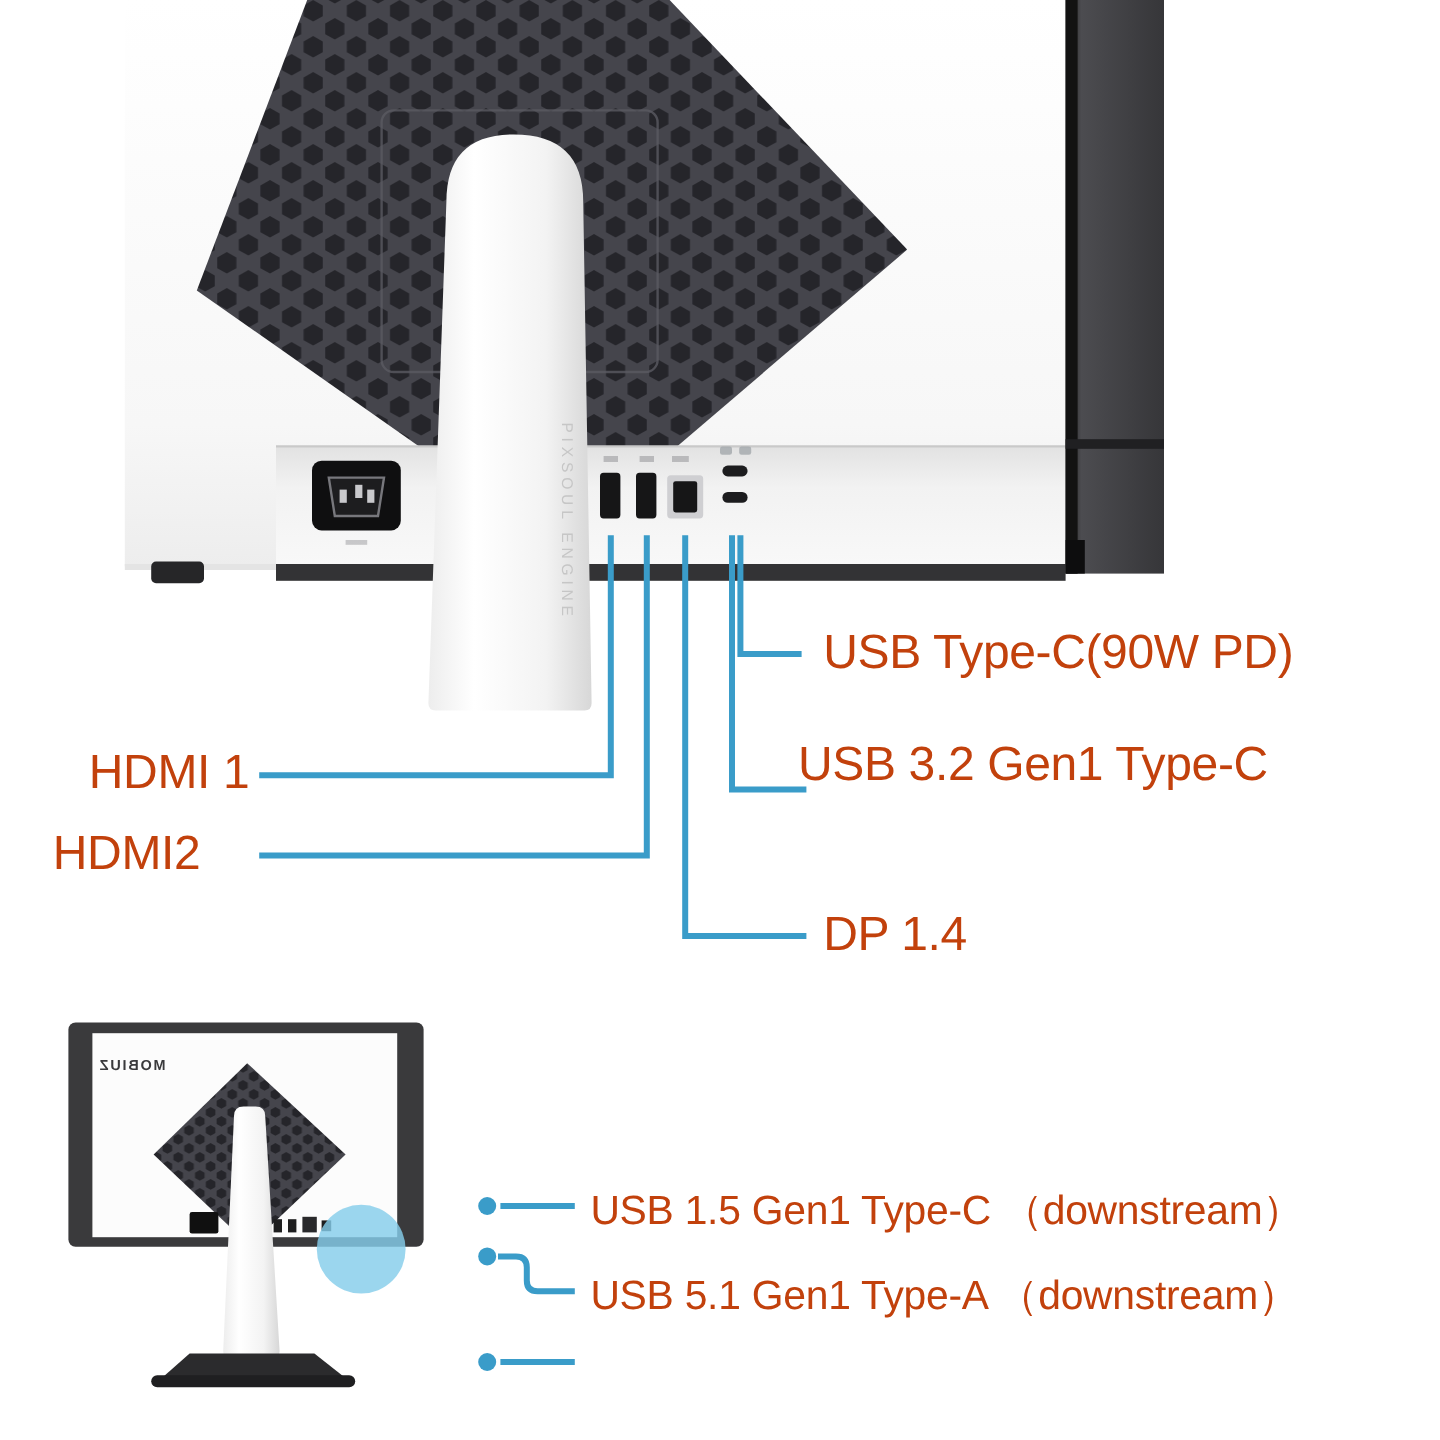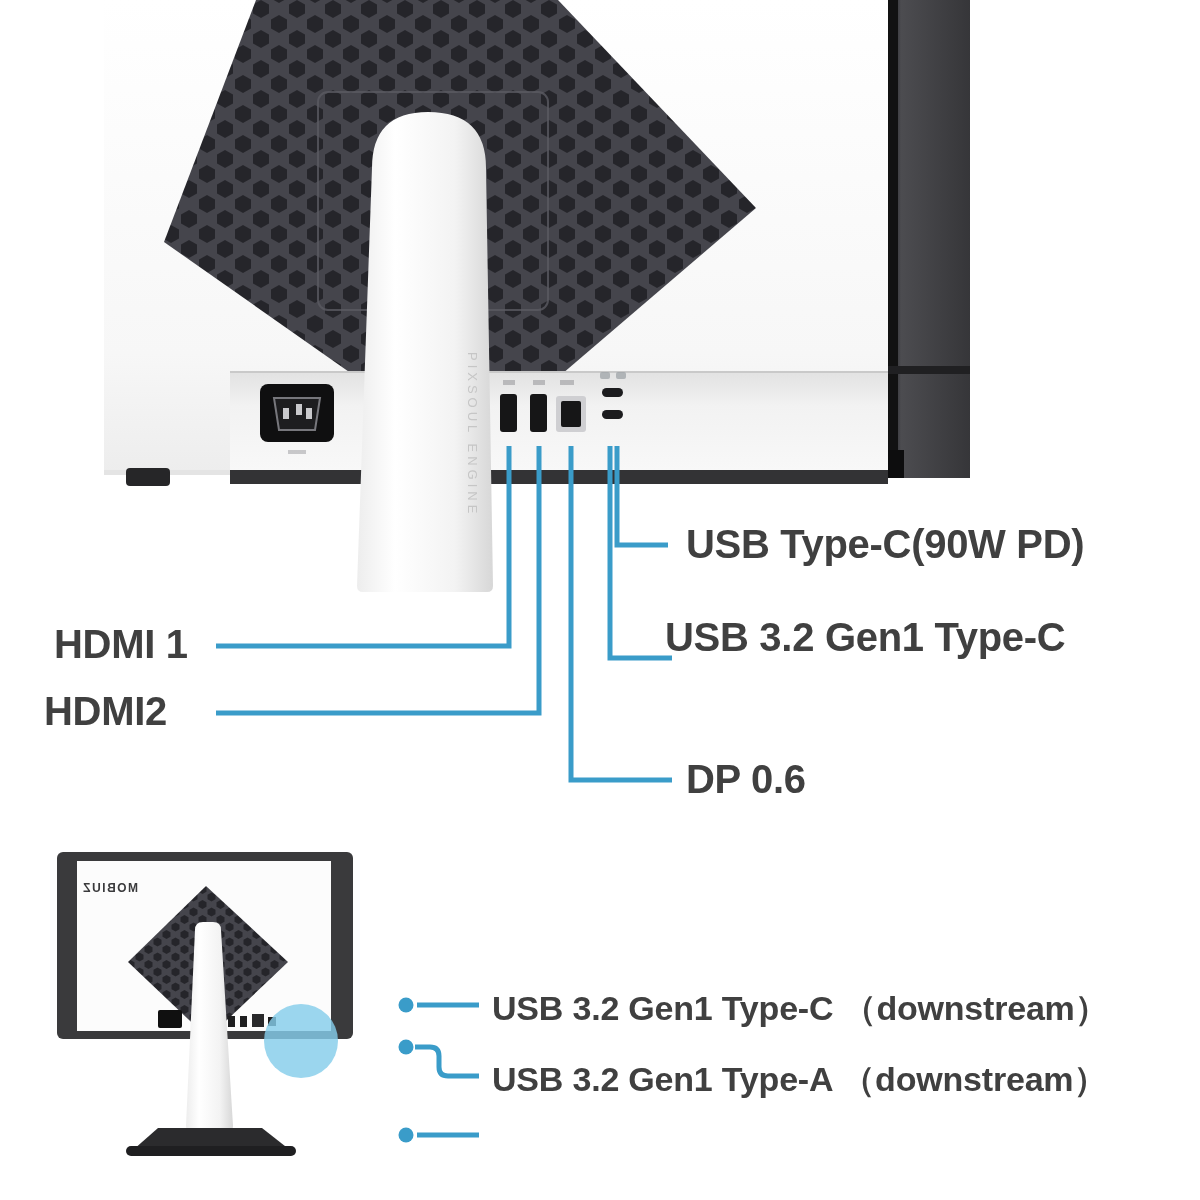--- a/index.html
+++ b/index.html
@@ -1,20 +1,20 @@
 <!DOCTYPE html>
 <html style="--accent: #3a9cc9; --highlight: #85cdea;"><head>
 <meta charset="utf-8">
 <style>
   *{margin:0;padding:0;box-sizing:border-box}
   html,body{background:#ffffff}
   body{font-family:"Liberation Sans",sans-serif}
   .canvas{position:relative;width:1200px;height:1200px;background:#fff;overflow:hidden}
   svg.art{position:absolute;left:0;top:0}
-  .lbl{position:absolute;color:#404040;font-weight:700;white-space:nowrap}
+  .lbl{position:absolute;color:#c2410c;font-weight:400;white-space:nowrap}
   .lbl-lg{font-size:40px;letter-spacing:-.3px}
   .lbl-sm{font-size:34px;letter-spacing:-.2px}
   .two-line{line-height:55px}
   .accent-stroke{stroke:var(--accent,#3a9cc9);stroke-width:5;fill:none}
   .accent-stroke-round{stroke:var(--accent,#3a9cc9);stroke-width:5;fill:none;stroke-linejoin:round}
   .accent-fill{fill:var(--accent,#3a9cc9)}
   .hl-fill{fill:var(--highlight,#85cdea);opacity:.82}
   .engrave{fill:#c6c6c6;font-size:13px;letter-spacing:4px;font-family:"Liberation Sans",sans-serif}
   .brand-txt{fill:#3a3a3c;font-size:12px;font-weight:bold;letter-spacing:1.5px;font-family:"Liberation Sans",sans-serif}
 </style>
@@ -151,27 +151,27 @@
       <line class="accent-stroke" x1="417" y1="1005" x2="479" y2="1005"></line>
       <circle class="accent-fill" cx="406" cy="1047" r="7.5"></circle>
       <path class="accent-stroke-round" d="M415,1047 H430 Q439,1047 439,1056 V1067 Q439,1076 448,1076 H479"></path>
       <circle class="accent-fill" cx="406" cy="1135" r="7.5"></circle>
       <line class="accent-stroke" x1="417" y1="1135" x2="479" y2="1135"></line>
     </g>
   </svg>
 
   <div class="lbl lbl-lg" style="left:686px;top:522px">USB Type-C(90W PD)</div>
 
-  <div class="lbl lbl-lg" style="left:54px;top:622px">HDMI 1</div>
+  <div class="lbl lbl-lg" style="left:74px;top:622px">HDMI 1</div>
 
   <div class="lbl lbl-lg" style="left:44px;top:689px">HDMI2</div>
 
   <div class="lbl lbl-lg two-line" style="left:665px;top:610px">
     <div>USB 3.2 Gen1 Type-C</div>
   </div>
 
-  <div class="lbl lbl-lg" style="left:686px;top:757px">DP 0.6</div>
+  <div class="lbl lbl-lg" style="left:686px;top:757px">DP 1.4</div>
 
-  <div class="lbl lbl-sm" style="left:492px;top:986px">USB 3.2 Gen1 Type-C （downstream）</div>
+  <div class="lbl lbl-sm" style="left:492px;top:986px">USB 1.5 Gen1 Type-C （downstream）</div>
 
-  <div class="lbl lbl-sm" style="left:492px;top:1057px">USB 3.2 Gen1 Type-A （downstream）</div>
+  <div class="lbl lbl-sm" style="left:492px;top:1057px">USB 5.1 Gen1 Type-A （downstream）</div>
 
 </div>
 
 </body></html>

